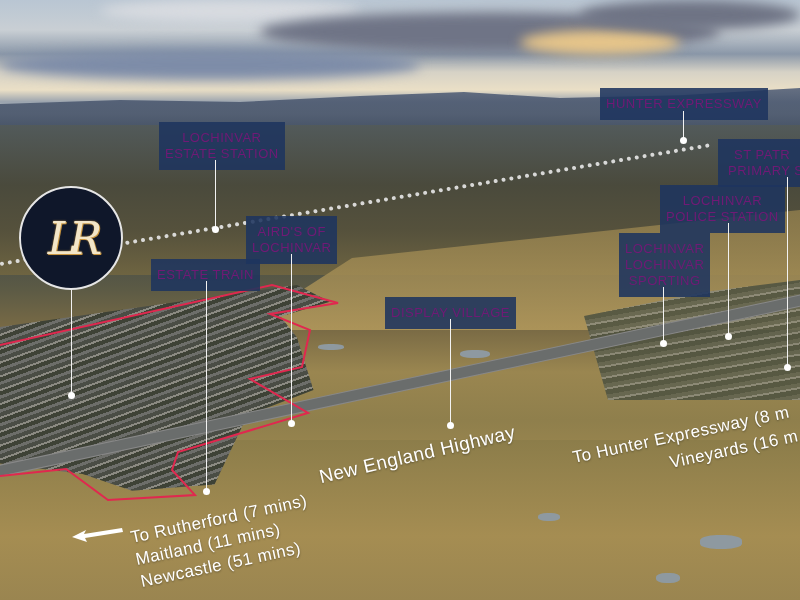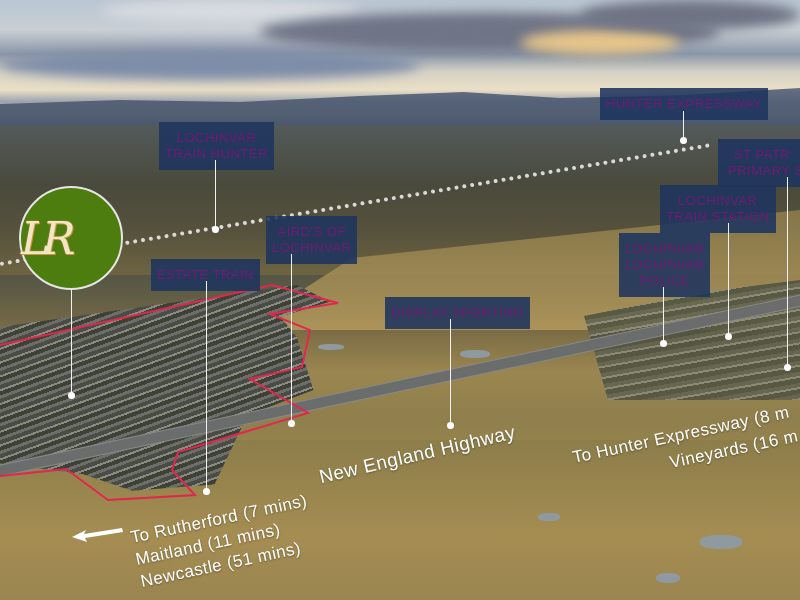--- a/index.html
+++ b/index.html
@@ -20,21 +20,21 @@
     clip-path:polygon(10% 30%,60% 10%,100% 0,100% 100%,20% 100%);}
   .lower-field{position:absolute;left:0;top:440px;width:800px;height:160px;background:linear-gradient(180deg,#8c7d4a,#a58d52 60%,#9a8550);}
   .highway{position:absolute;left:-20px;top:470px;width:900px;height:10px;background:#6a6d6c;transform:rotate(-12deg);transform-origin:left center;box-shadow:0 0 0 1px #888;}
   .rail{position:absolute;left:0;top:262px;width:720px;height:0;border-top:4px dotted #e8e8e8;transform:rotate(-9.5deg);transform-origin:left center;opacity:.9;}
   .boundary{position:absolute;left:0;top:0;width:800px;height:600px;pointer-events:none;}
   .dam{position:absolute;background:#8e99a0;border-radius:40%;}
 
   .label{position:absolute;background:rgba(30,52,95,.88);color:#701a75;font-size:13px;letter-spacing:.5px;text-align:center;line-height:16px;padding:8px 6px;white-space:nowrap;}
   .pin-line{position:absolute;width:1px;background:#f2f2f2;}
   .pin-dot{position:absolute;width:7px;height:7px;border-radius:50%;background:#fff;}
-  .logo{position:absolute;left:19px;top:186px;width:104px;height:104px;border-radius:50%;background:#4d7c0f;border:2px solid #e6e6e6;box-sizing:border-box;display:flex;align-items:center;justify-content:flex-start;}
+  .logo{position:absolute;left:19px;top:186px;width:104px;height:104px;border-radius:50%;background:#0f172a;border:2px solid #e6e6e6;box-sizing:border-box;display:flex;align-items:center;justify-content:center;}
   .logo span{font-family:"DejaVu Serif","Liberation Serif",serif;font-size:44px;color:#f3e6c8;text-shadow:0 0 2px #c99640,1px 1px 0 #c99640;letter-spacing:-8px;font-style:italic;}
   .road-text{position:absolute;color:#fff;font-size:17px;letter-spacing:.5px;white-space:nowrap;text-shadow:0 1px 2px rgba(0,0,0,.35);transform-origin:left bottom;}
   .arrow{position:absolute;left:72px;top:528px;width:52px;height:14px;}
 </style>
 </head>
 <body>
 
 <div class="scene">
   <div class="cloud" style="left:100px;top:0;width:260px;height:22px;background:#d8dbe0;"></div>
   <div class="cloud" style="left:260px;top:12px;width:460px;height:40px;background:#6f7486;"></div>
@@ -67,62 +67,62 @@
 <div class="pin-dot" style="left:68px;top:392px;"></div>
 
 <div class="label" style="left:600px;top:88px;">
   <span>HUNTER EXPRESSWAY</span>
 </div>
 <div class="pin-line" style="left:683px;top:111px;height:29px;"></div>
 <div class="pin-dot" style="left:680px;top:137px;"></div>
 
 <div class="label" style="left:159px;top:122px;">
   <div>LOCHINVAR</div>
-  <div>TRAIN HUNTER</div>
+  <div>ESTATE STATION</div>
 </div>
 <div class="pin-line" style="left:215px;top:160px;height:68px;"></div>
 <div class="pin-dot" style="left:212px;top:226px;"></div>
 
 <div class="label" style="left:718px;top:139px;width:90px;text-align:left;padding-left:10px;">
   <div style="padding-left:6px;">ST PATR</div>
   <div>PRIMARY S</div>
 </div>
 <div class="pin-line" style="left:787px;top:177px;height:188px;"></div>
 <div class="pin-dot" style="left:784px;top:364px;"></div>
 
 <div class="label" style="left:660px;top:185px;">
   <div>LOCHINVAR</div>
-  <div>TRAIN STATION</div>
+  <div>POLICE STATION</div>
 </div>
 <div class="pin-line" style="left:728px;top:223px;height:112px;"></div>
 <div class="pin-dot" style="left:725px;top:333px;"></div>
 
-<div class="label" style="left:246px;top:216px;margin-left:20px;">
+<div class="label" style="left:246px;top:216px;">
   <div>AIRD'S OF</div>
   <div>LOCHINVAR</div>
 </div>
 <div class="pin-line" style="left:291px;top:254px;height:168px;"></div>
 <div class="pin-dot" style="left:288px;top:420px;"></div>
 
 <div class="label" style="left:619px;top:233px;">
   <div>LOCHINVAR</div>
   <div>LOCHINVAR</div>
-  <div>POLICE</div>
+  <div>SPORTING</div>
 </div>
 <div class="pin-line" style="left:663px;top:287px;height:55px;"></div>
 <div class="pin-dot" style="left:660px;top:340px;"></div>
 
 <div class="label" style="left:151px;top:259px;">
   <span>ESTATE TRAIN</span>
 </div>
 <div class="pin-line" style="left:206px;top:281px;height:208px;"></div>
 <div class="pin-dot" style="left:203px;top:488px;"></div>
 
 <div class="label" style="left:385px;top:297px;">
-  <span>DISPLAY SPORTING</span>
+  <span>DISPLAY VILLAGE</span>
 </div>
 <div class="pin-line" style="left:450px;top:319px;height:105px;"></div>
 <div class="pin-dot" style="left:447px;top:422px;"></div>
 
 <div class="road-text" style="left:322px;top:466px;transform:rotate(-13deg);font-size:19px;">New England Highway</div>
 <div class="road-text" style="left:575px;top:448px;transform:rotate(-12deg);">To Hunter Expressway (8 m</div>
 <div class="road-text" style="left:672px;top:453px;transform:rotate(-12deg);">Vineyards (16 m</div>
 <div class="road-text" style="left:133px;top:528px;transform:rotate(-12deg);">To Rutherford (7 mins)</div>
 <div class="road-text" style="left:138px;top:550px;transform:rotate(-12deg);">Maitland (11 mins)</div>
 <div class="road-text" style="left:143px;top:572px;transform:rotate(-12deg);">Newcastle (51 mins)</div>

